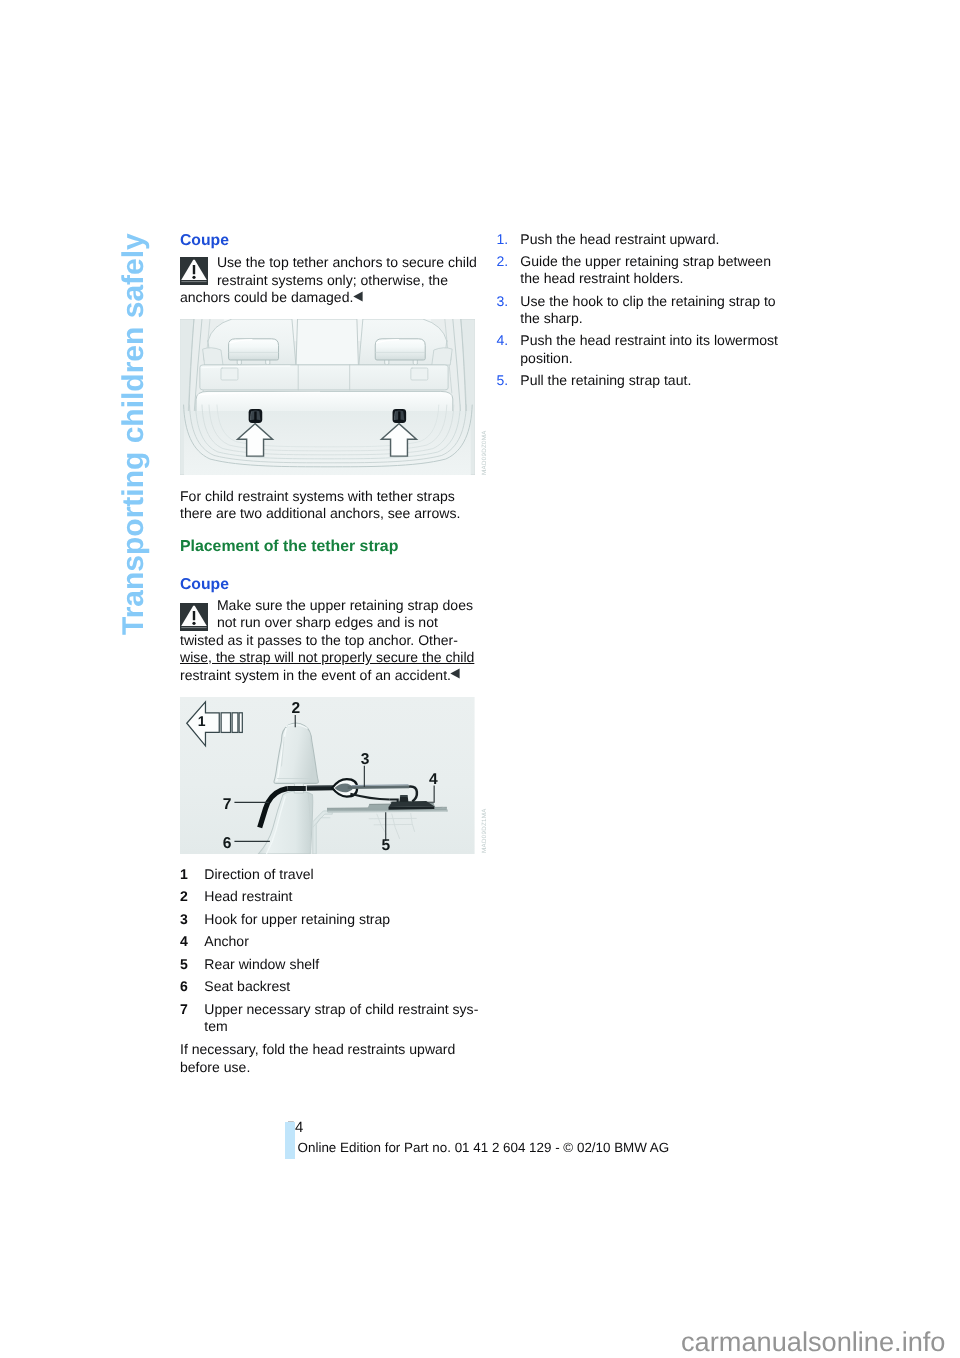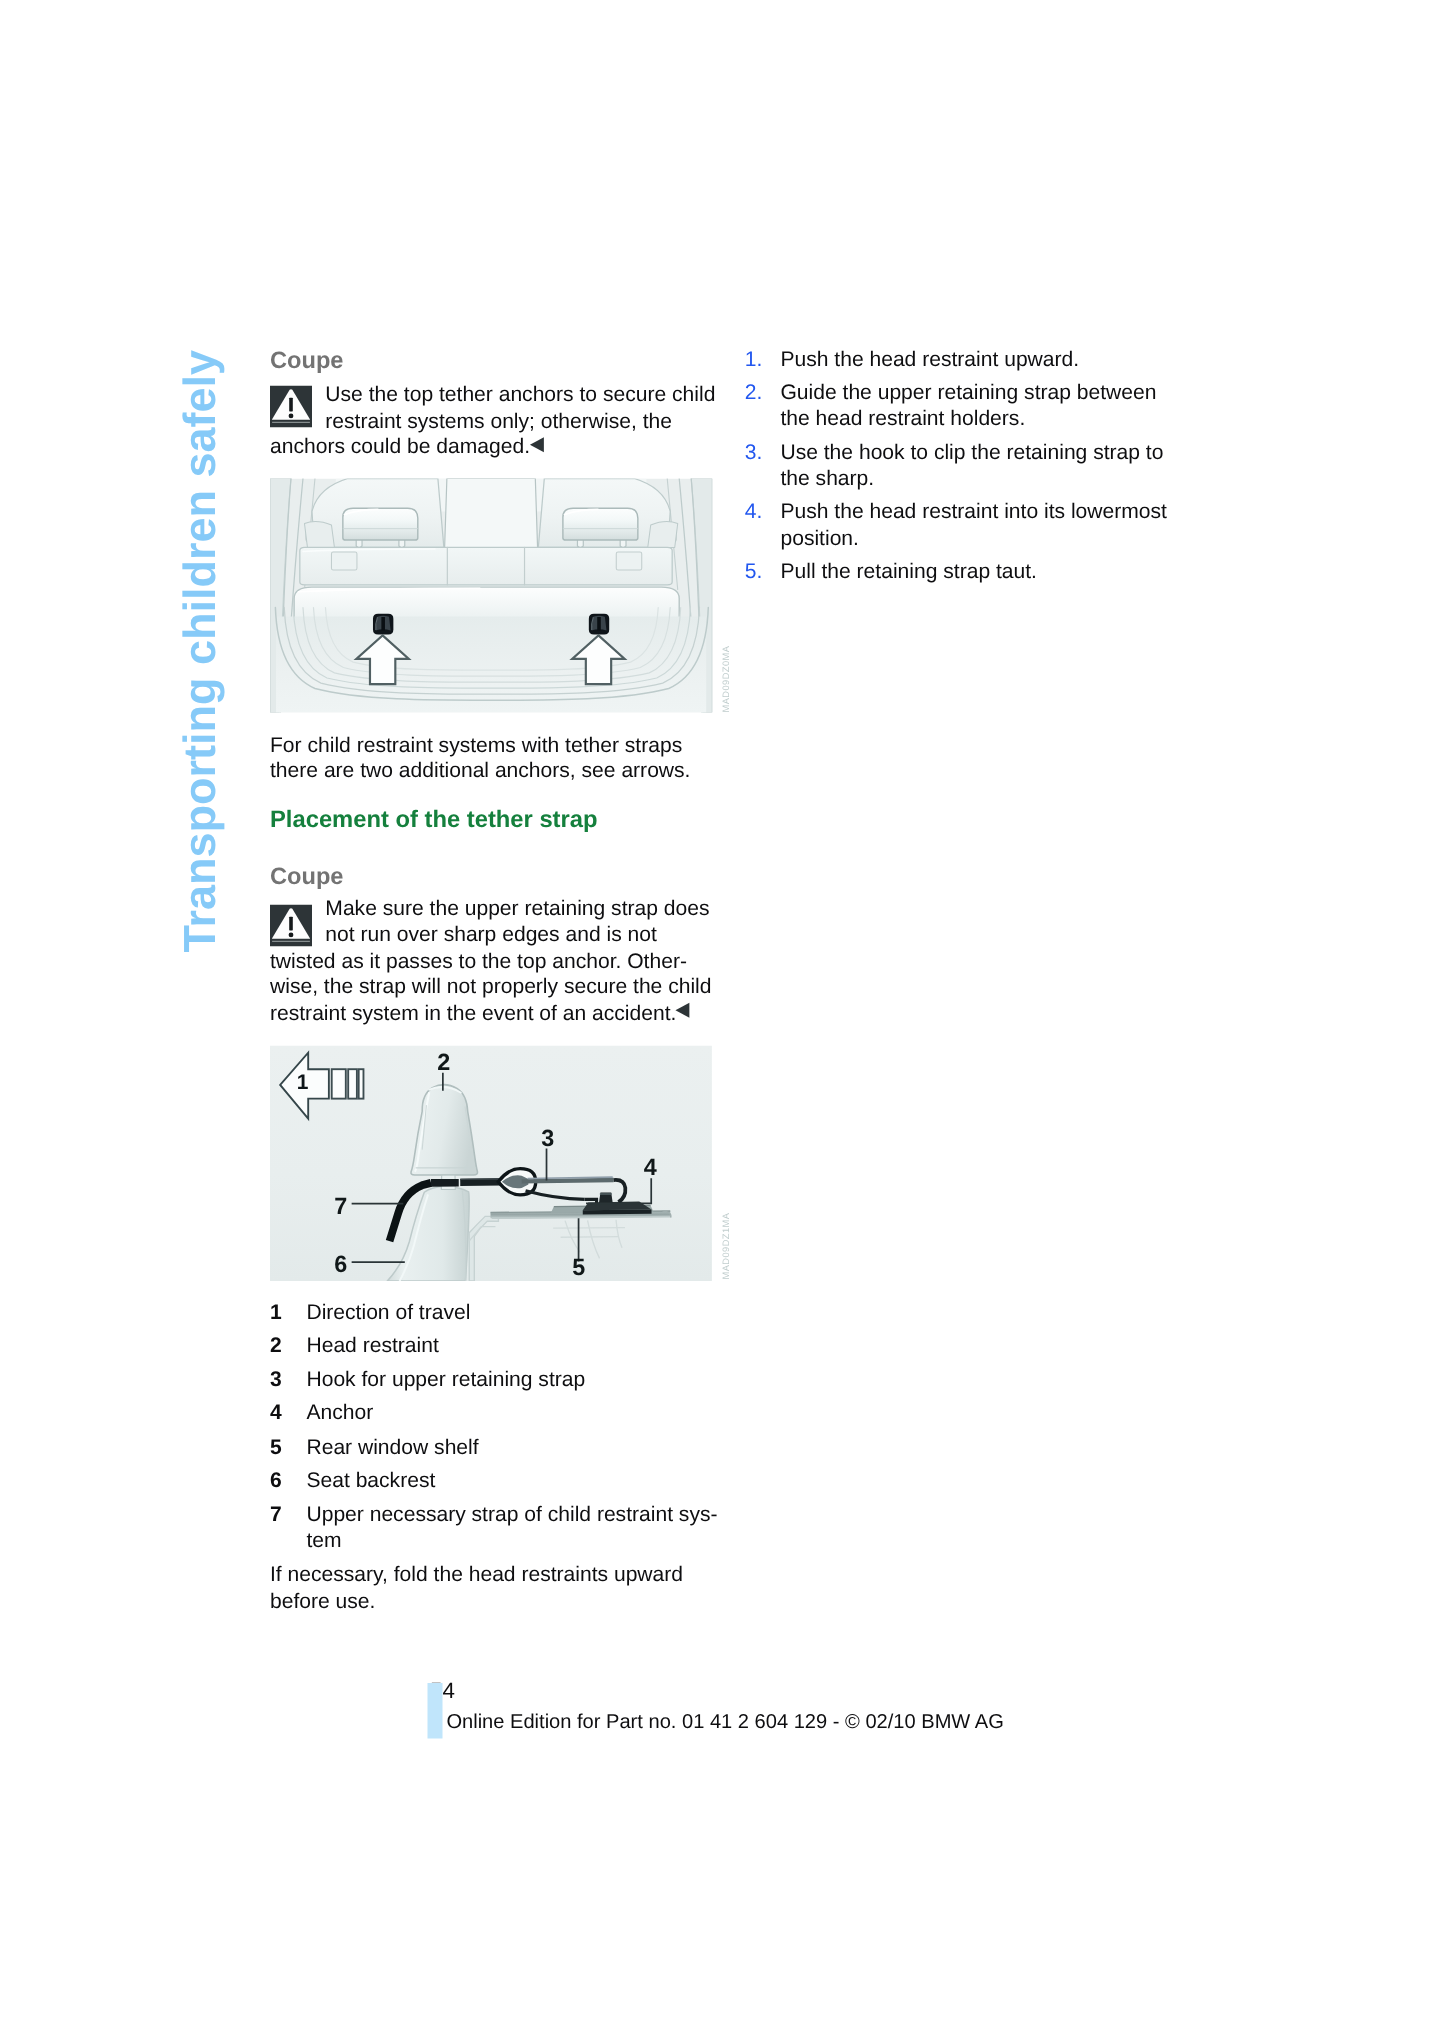--- a/index.html
+++ b/index.html
@@ -11,21 +11,21 @@
   
   #sidetab{position:absolute;left:133.5px;top:634.7px;
       transform:rotate(-90deg);transform-origin:0 0;
       font-size:30px;font-weight:bold;
       color:#86caf8;white-space:pre;line-height:0;}
 
   
   .tx{position:absolute;font-size:14.05px;line-height:17.45px;color:#0e0e10;
       white-space:pre;}
   .hb{color:#15803d;font-weight:bold;font-size:15.85px;}
-  .hl{color:#737373;font-weight:bold;font-size:15.75px;}
+  .hl{color:#1d4ed8;font-weight:bold;font-size:15.75px;}
   .bold{font-weight:bold;}
 
   .warnbox{position:absolute;}
 
   #p54{position:absolute;font-size:14.9px;color:#0e0e10;line-height:1;margin-left:23px;}
   #editbar{position:absolute;background:#c0e5fb;}
   #edition{position:absolute;font-size:13.4px;color:#0e0e10;white-space:pre;line-height:1;}
   #wm{position:absolute;font-size:27.2px;color:#949494;white-space:pre;line-height:1;}
 
   .fig{position:absolute;}
@@ -191,21 +191,21 @@
     <rect x="0" y="0" width="28" height="28" fill="#2d3437"></rect>
     <path d="M13.1 2.9 Q14 2.1 14.9 2.9 L26.8 22.9 L1.2 22.9 Z" fill="#fdfdfd"></path>
     <rect x="12.8" y="8.1" width="2.4" height="9.2" rx="0.4" fill="#15191b"></rect>
     <circle cx="14" cy="20.3" r="1.6" fill="#15191b"></circle>
     <path d="M1.4 24.6 L26.6 24.6" stroke="#dfe5e5" stroke-width="0.9" opacity="0.5" fill="none"></path>
   </svg>
   <div id="warn2">
       <div class="tx" style="left: 216.9px; top: 596.7px;">Make sure the upper retaining strap does</div>
       <div class="tx" style="left: 216.9px; top: 614.15px;">not run over sharp edges and is not</div>
       <div class="tx" style="left: 180px; top: 631.6px;">twisted as it passes to the top anchor. Other-</div>
-      <div class="tx" style="left: 180px; top: 649.05px;">wise, the strap will not properly secure the child</div>
+      <div class="tx" style="left: 180px; top: 649.05px; text-decoration: underline;">wise, the strap will not properly secure the child</div>
       <div class="tx" style="left: 180px; top: 666.5px;">restraint system in the event of an accident.<span><svg width="10" height="11" viewBox="0 0 10 11" style="position:relative;top:-0.6px;left:-0.6px">
             <path d="M9.6 0.5 L9.6 10.5 L0.3 5.5 Z" fill="#2d3437"></path>
           </svg></span></div>
     </div>
 
   <div class="fig" id="fig2" style="left:180px;top:697.2px;width:294.6px;height:157px">
    <svg width="294.6" height="157" viewBox="0 0 295 156" preserveAspectRatio="none">
     <defs>
       <linearGradient id="hr2" x1="0" y1="0" x2="1" y2="0.25">
         <stop offset="0" stop-color="#d3dddd"></stop>
@@ -359,13 +359,14 @@
       <div class="tx" style="left: 520.3px; top: 332.4px;">Push the head restraint into its lowermost</div>
       <div class="tx" style="left: 520.3px; top: 349.85px;">position.</div>
       <div class="tx" style="left: 496.5px; top: 372.15px; color: rgb(34, 87, 239);">5.</div>
       <div class="tx" style="left: 520.3px; top: 372.15px;">Pull the retaining strap taut.</div>
     </div>
 
   <div id="p54" style="left:263.7px;top:1120.6px">54</div>
   <div id="editbar" style="left:285px;top:1122px;width:9.8px;height:37.3px"></div>
   <div id="edition" style="left:297.6px;top:1141.2px">Online Edition for Part no. 01 41 2 604 129 - © 02/10 BMW AG</div>
 
+  <div id="wm" style="left:681px;top:1327.5px">carmanualsonline.info</div>
 </div>
 
 </body></html>

